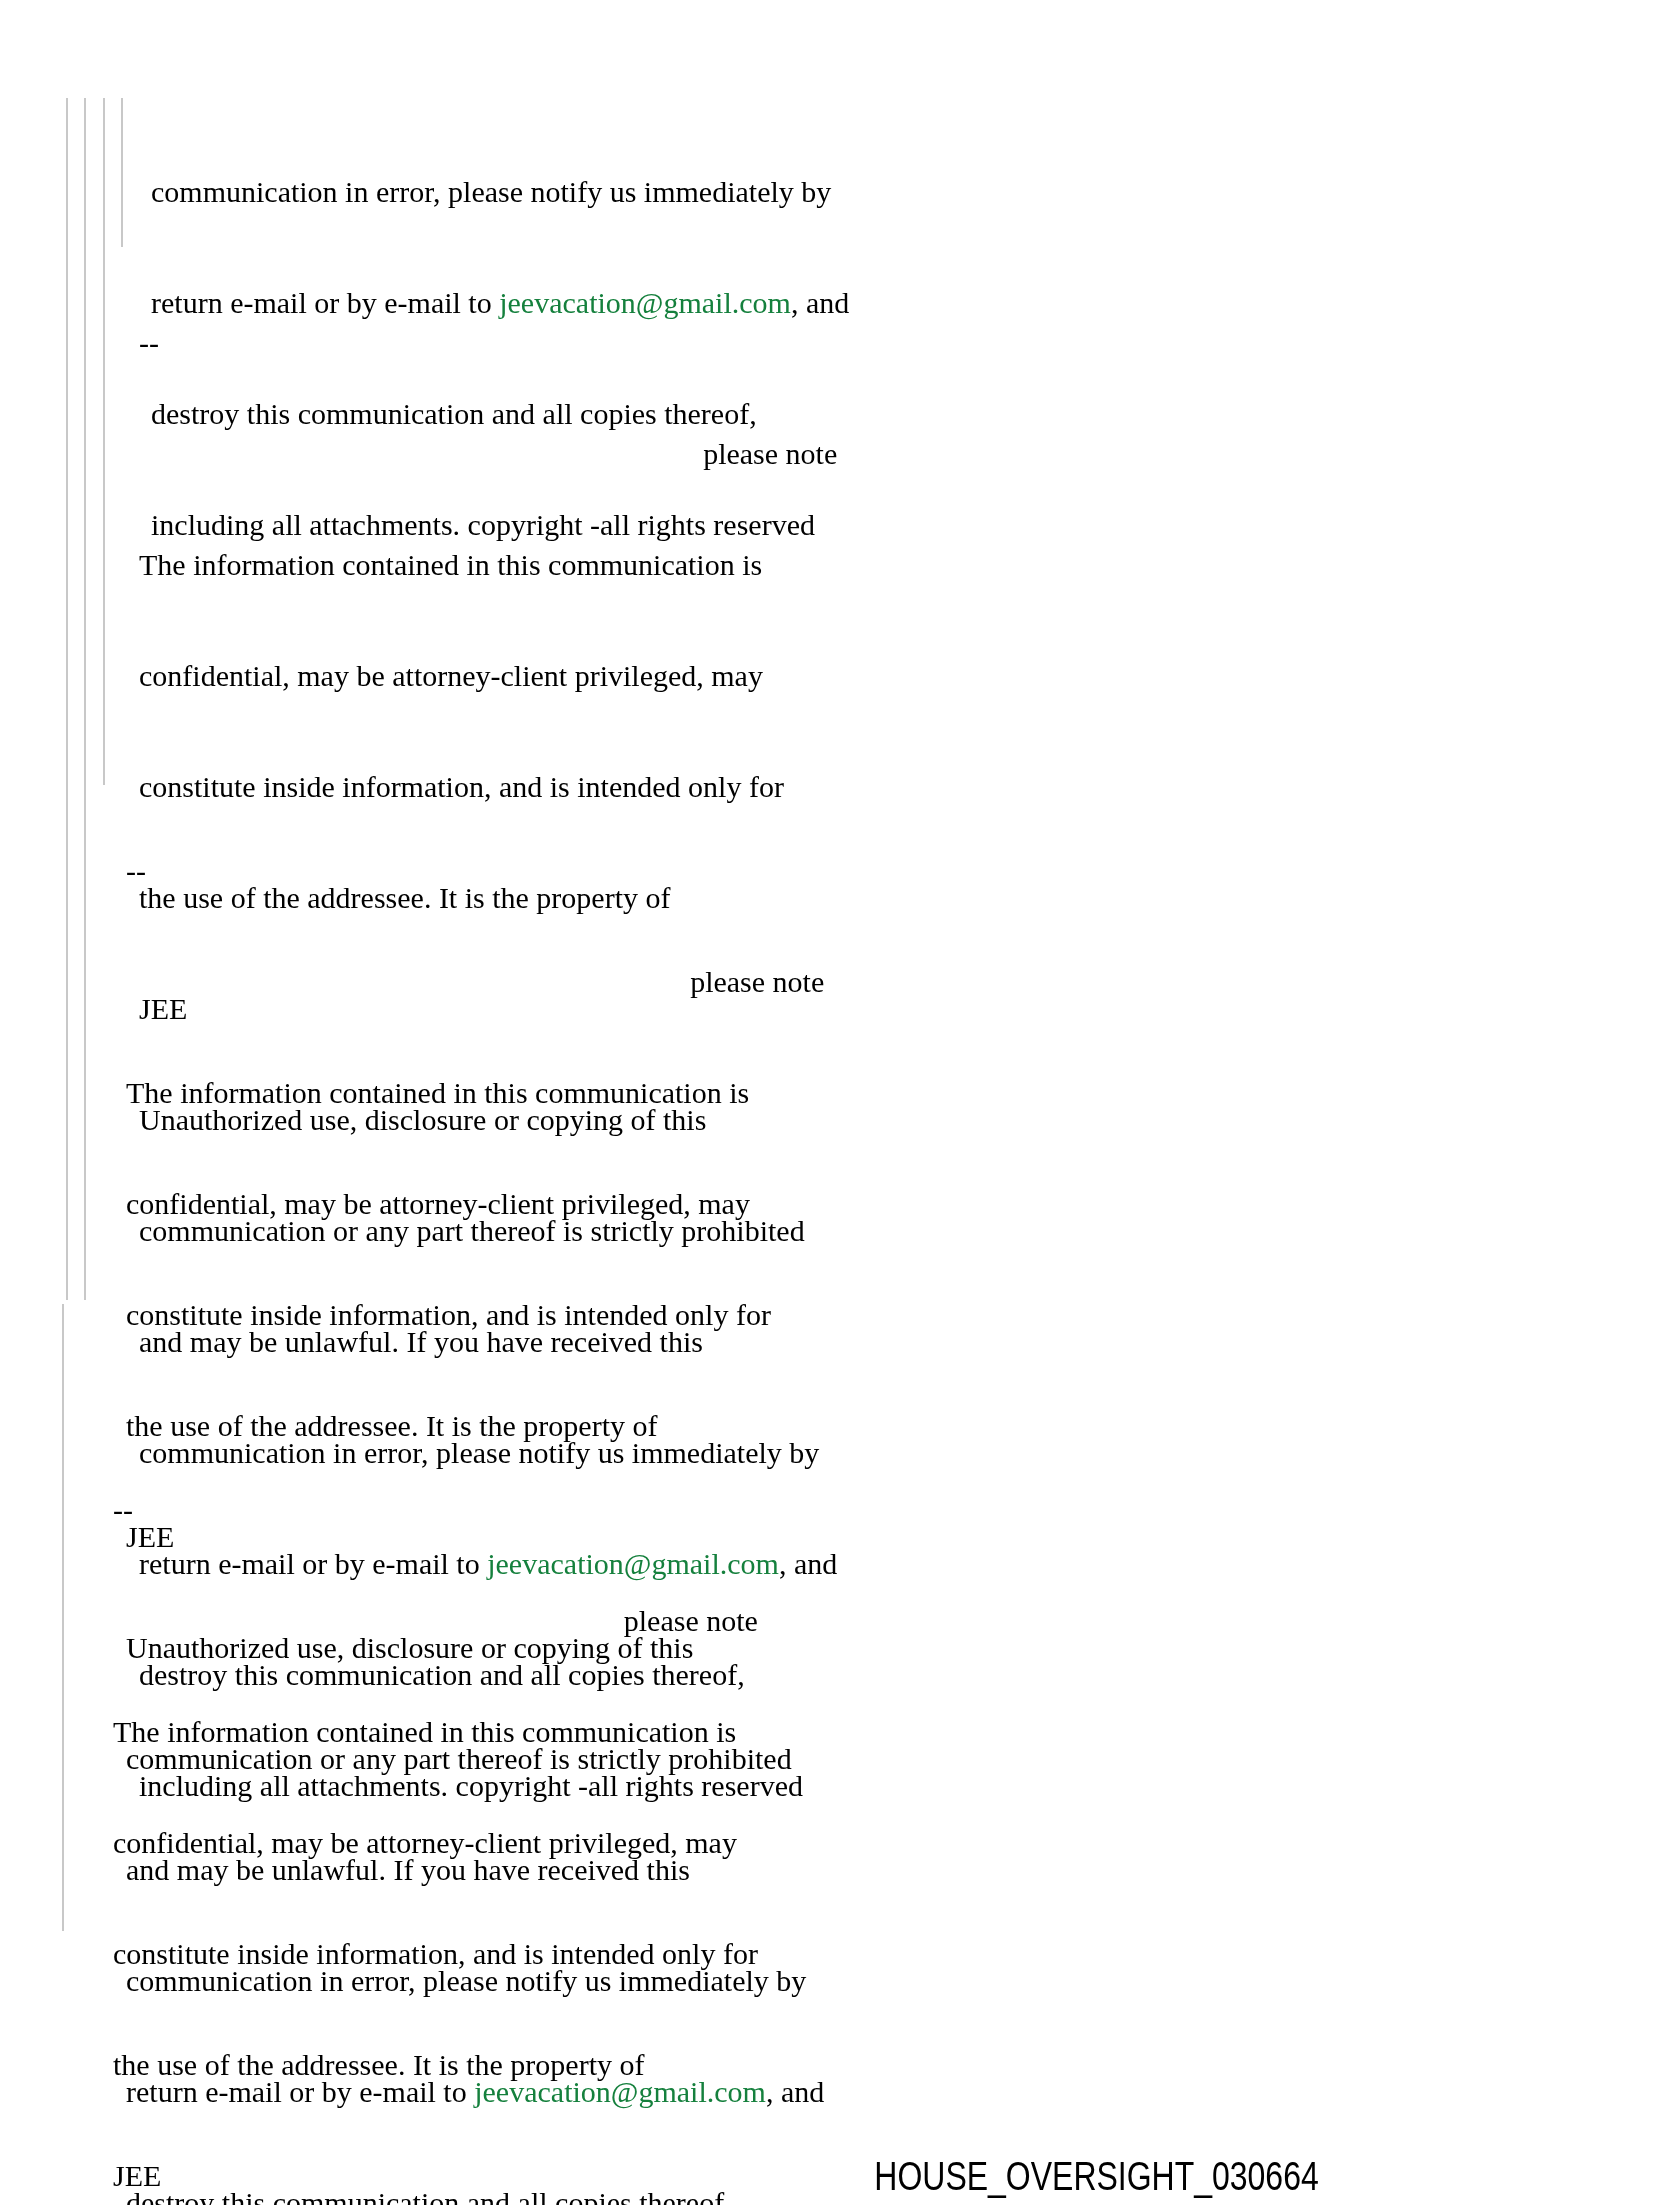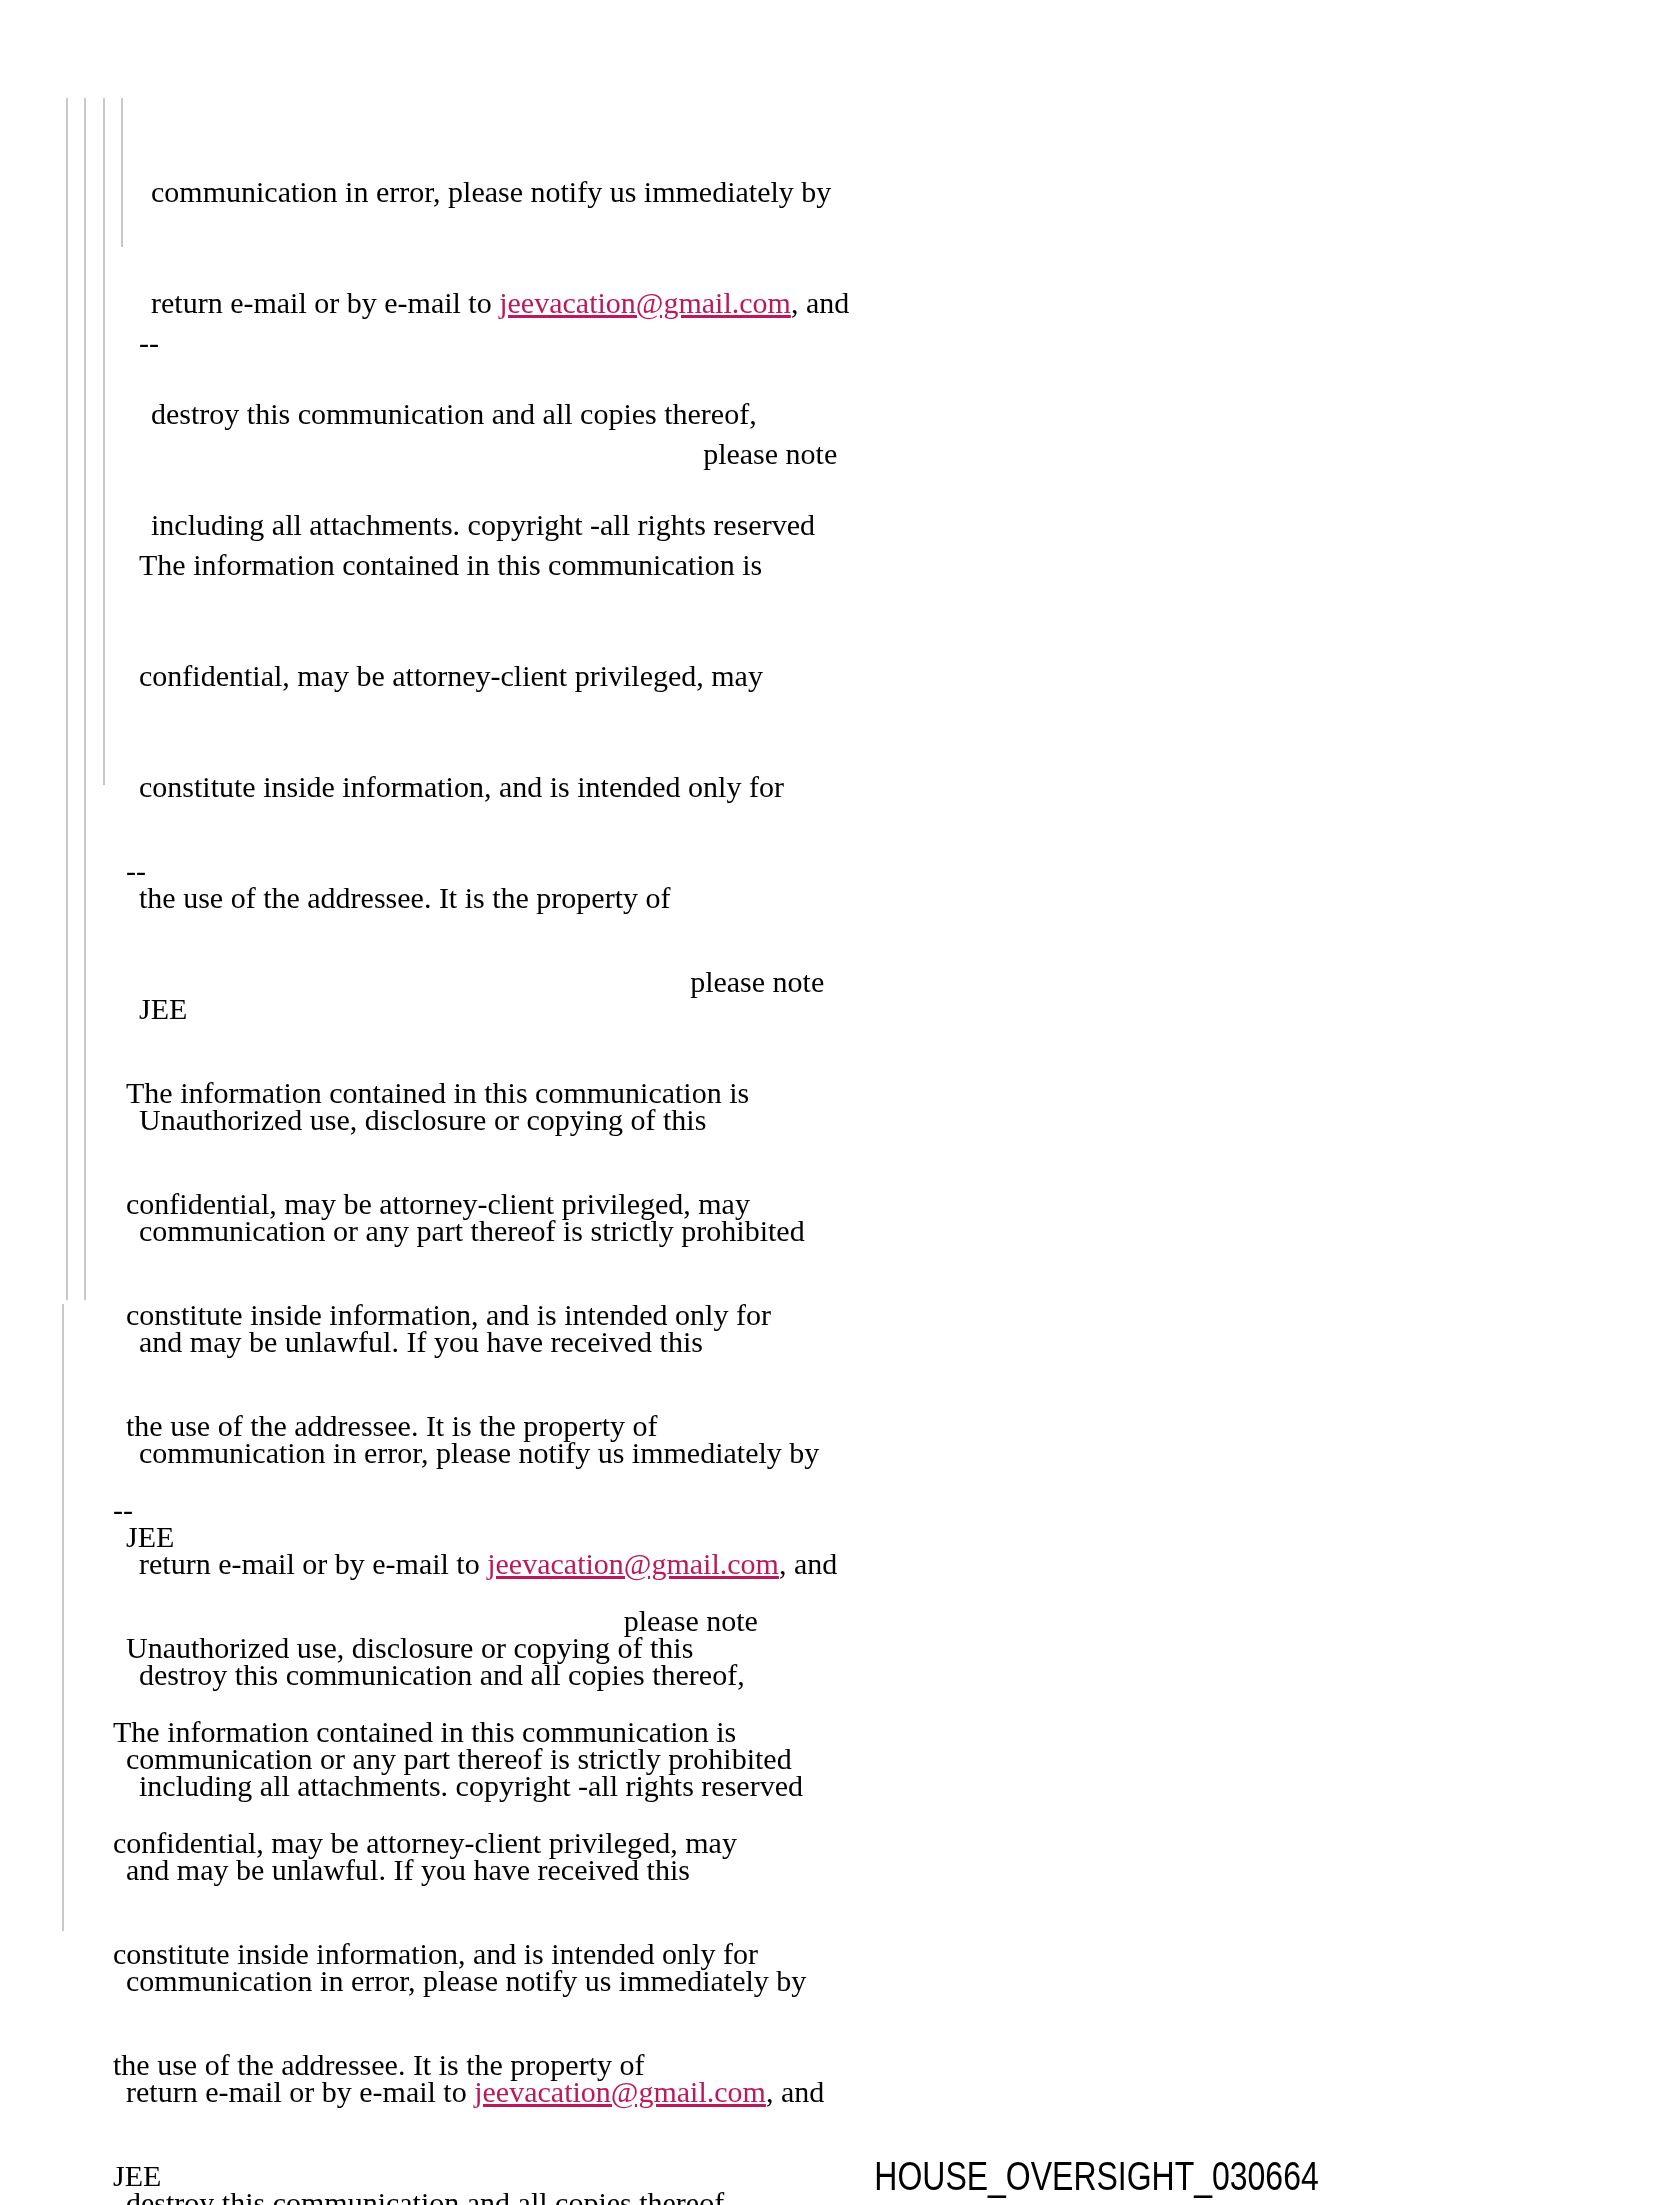--- a/index.html
+++ b/index.html
@@ -19,22 +19,21 @@
   }
   .blk {
     position: absolute;
     font-size: 30px;
     line-height: 37px;
     white-space: pre;
   }
   .ln { height: 37px; white-space: pre; }
   .ind { padding-left: 67px; text-align: right; }
   .lk {
-    color: #be185d;
-    text-decoration: underline;
+    color: #15803d;
     cursor: pointer;
   }
   .stamp {
     position: absolute;
     top: 2156px;
     right: 19px;
     font-family: "Liberation Sans", sans-serif;
     font-size: 41px;
     line-height: 41px;
     color: #000000;

